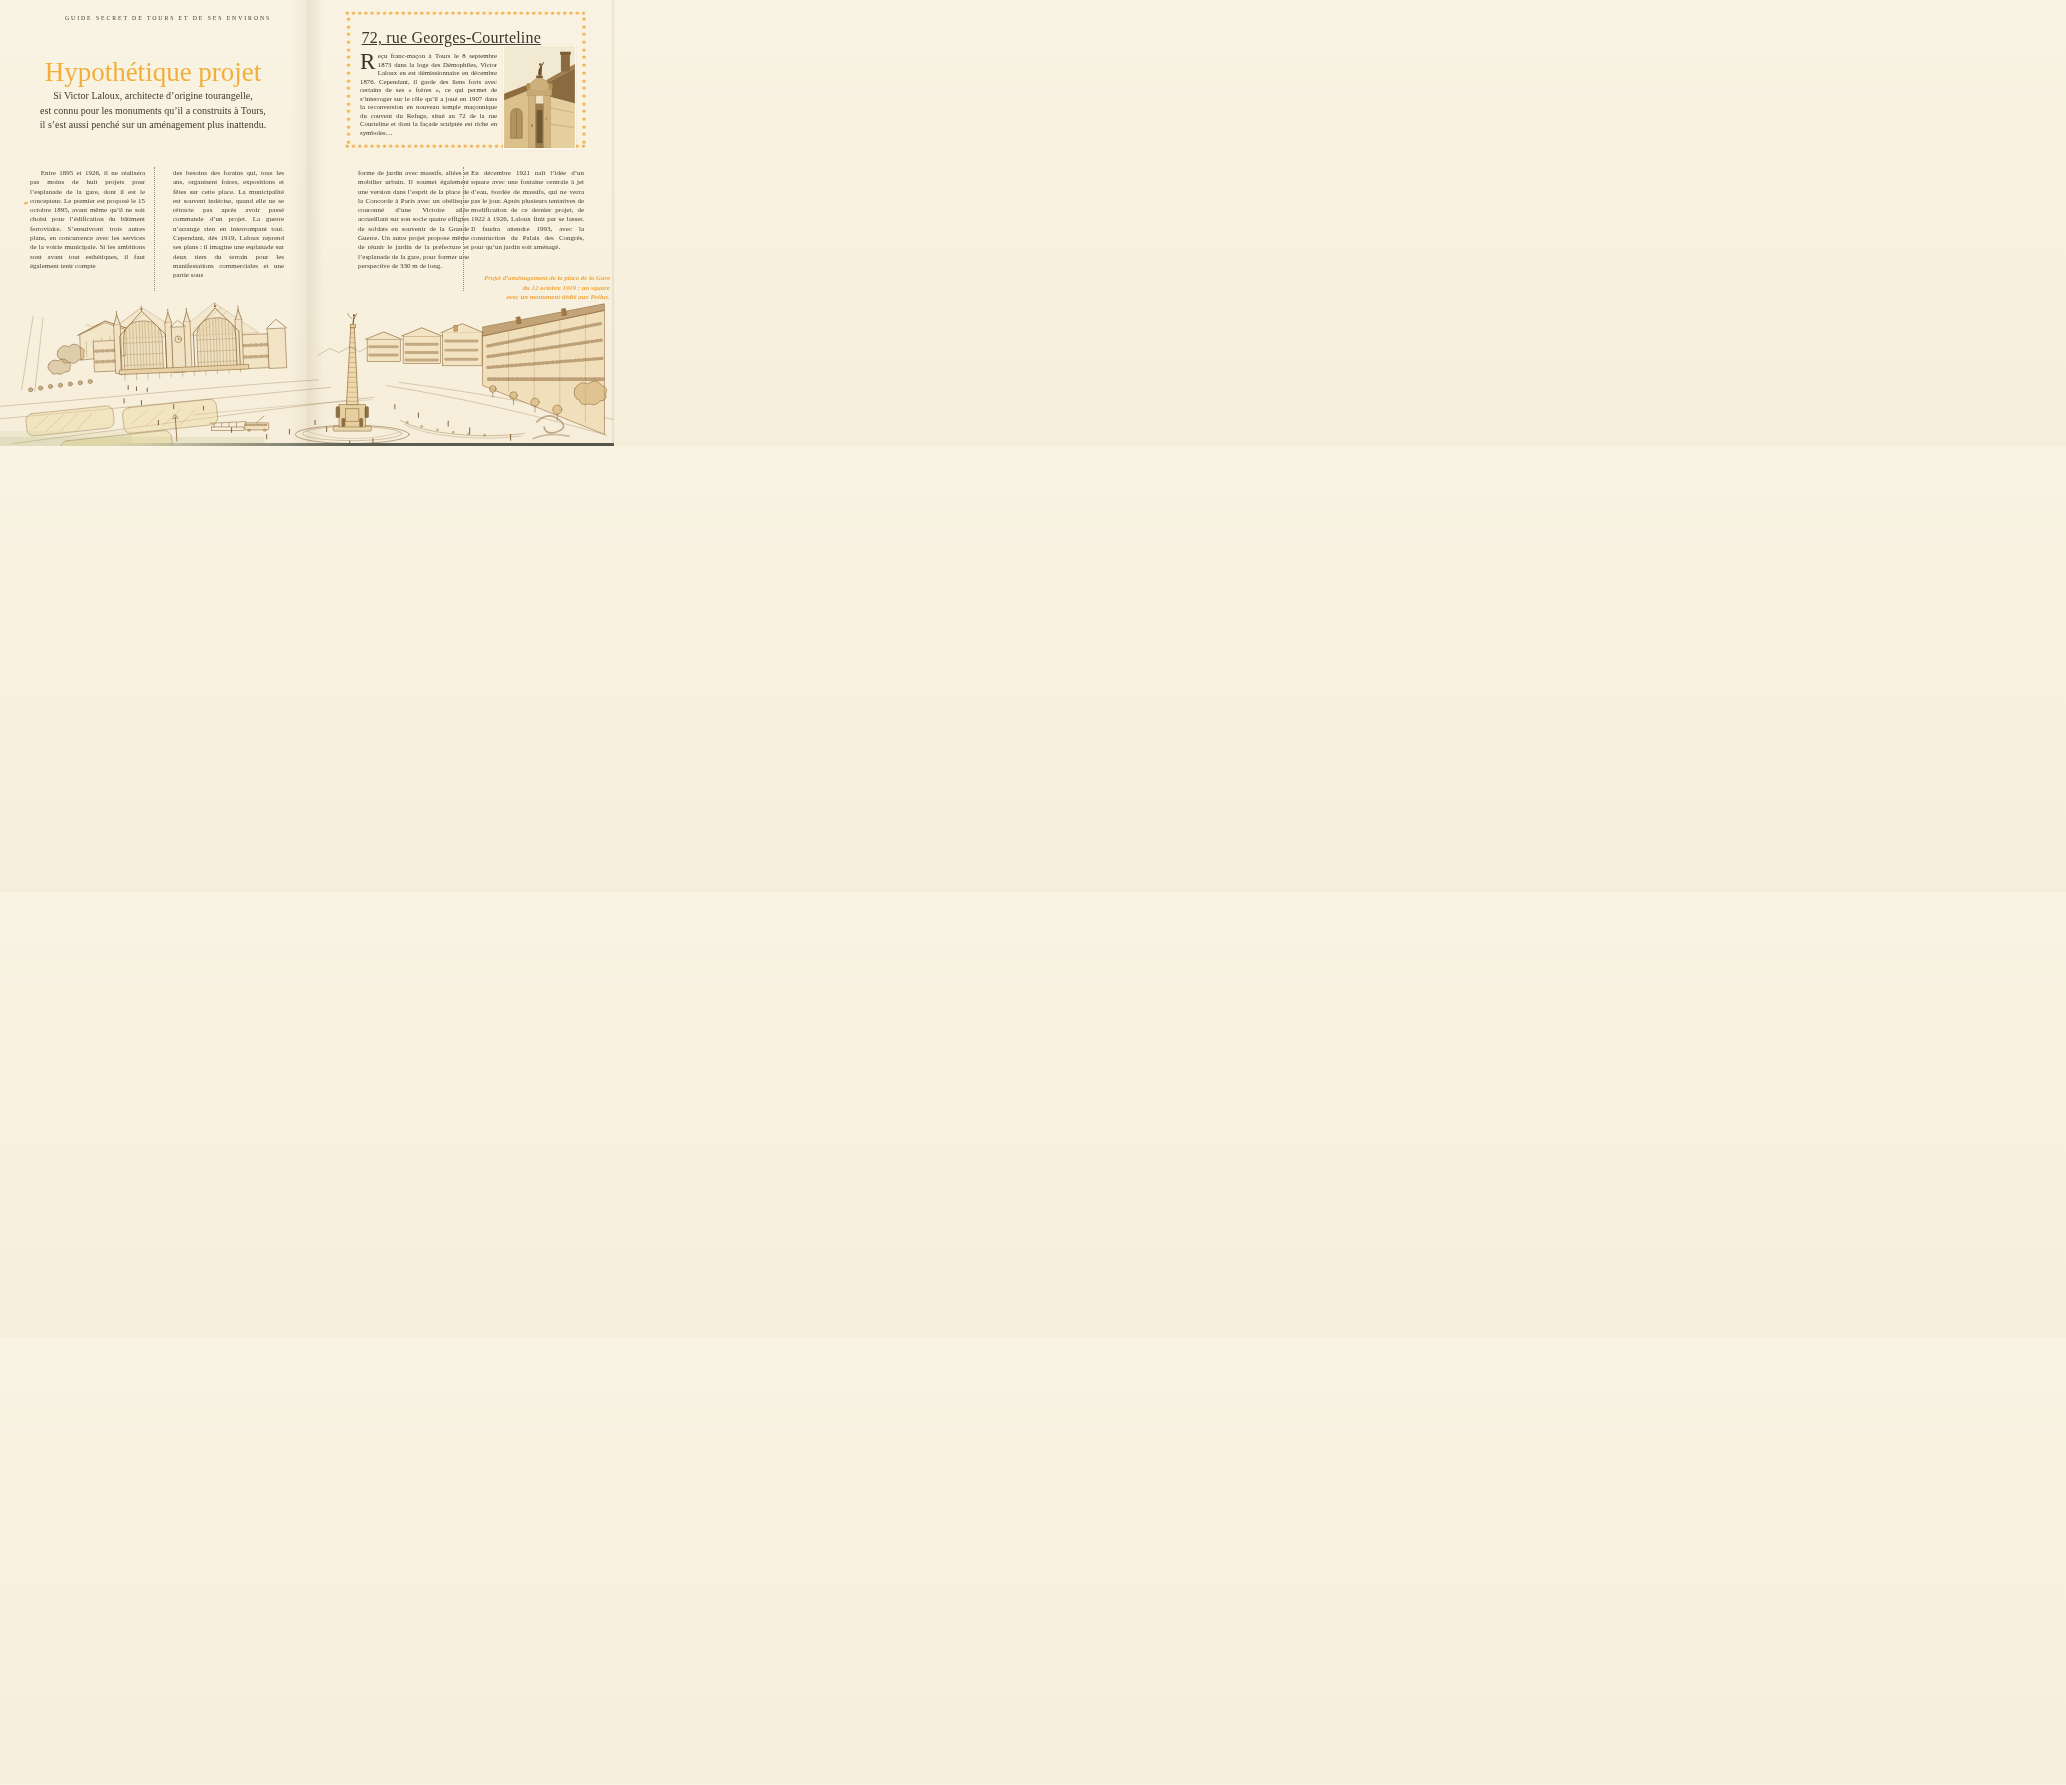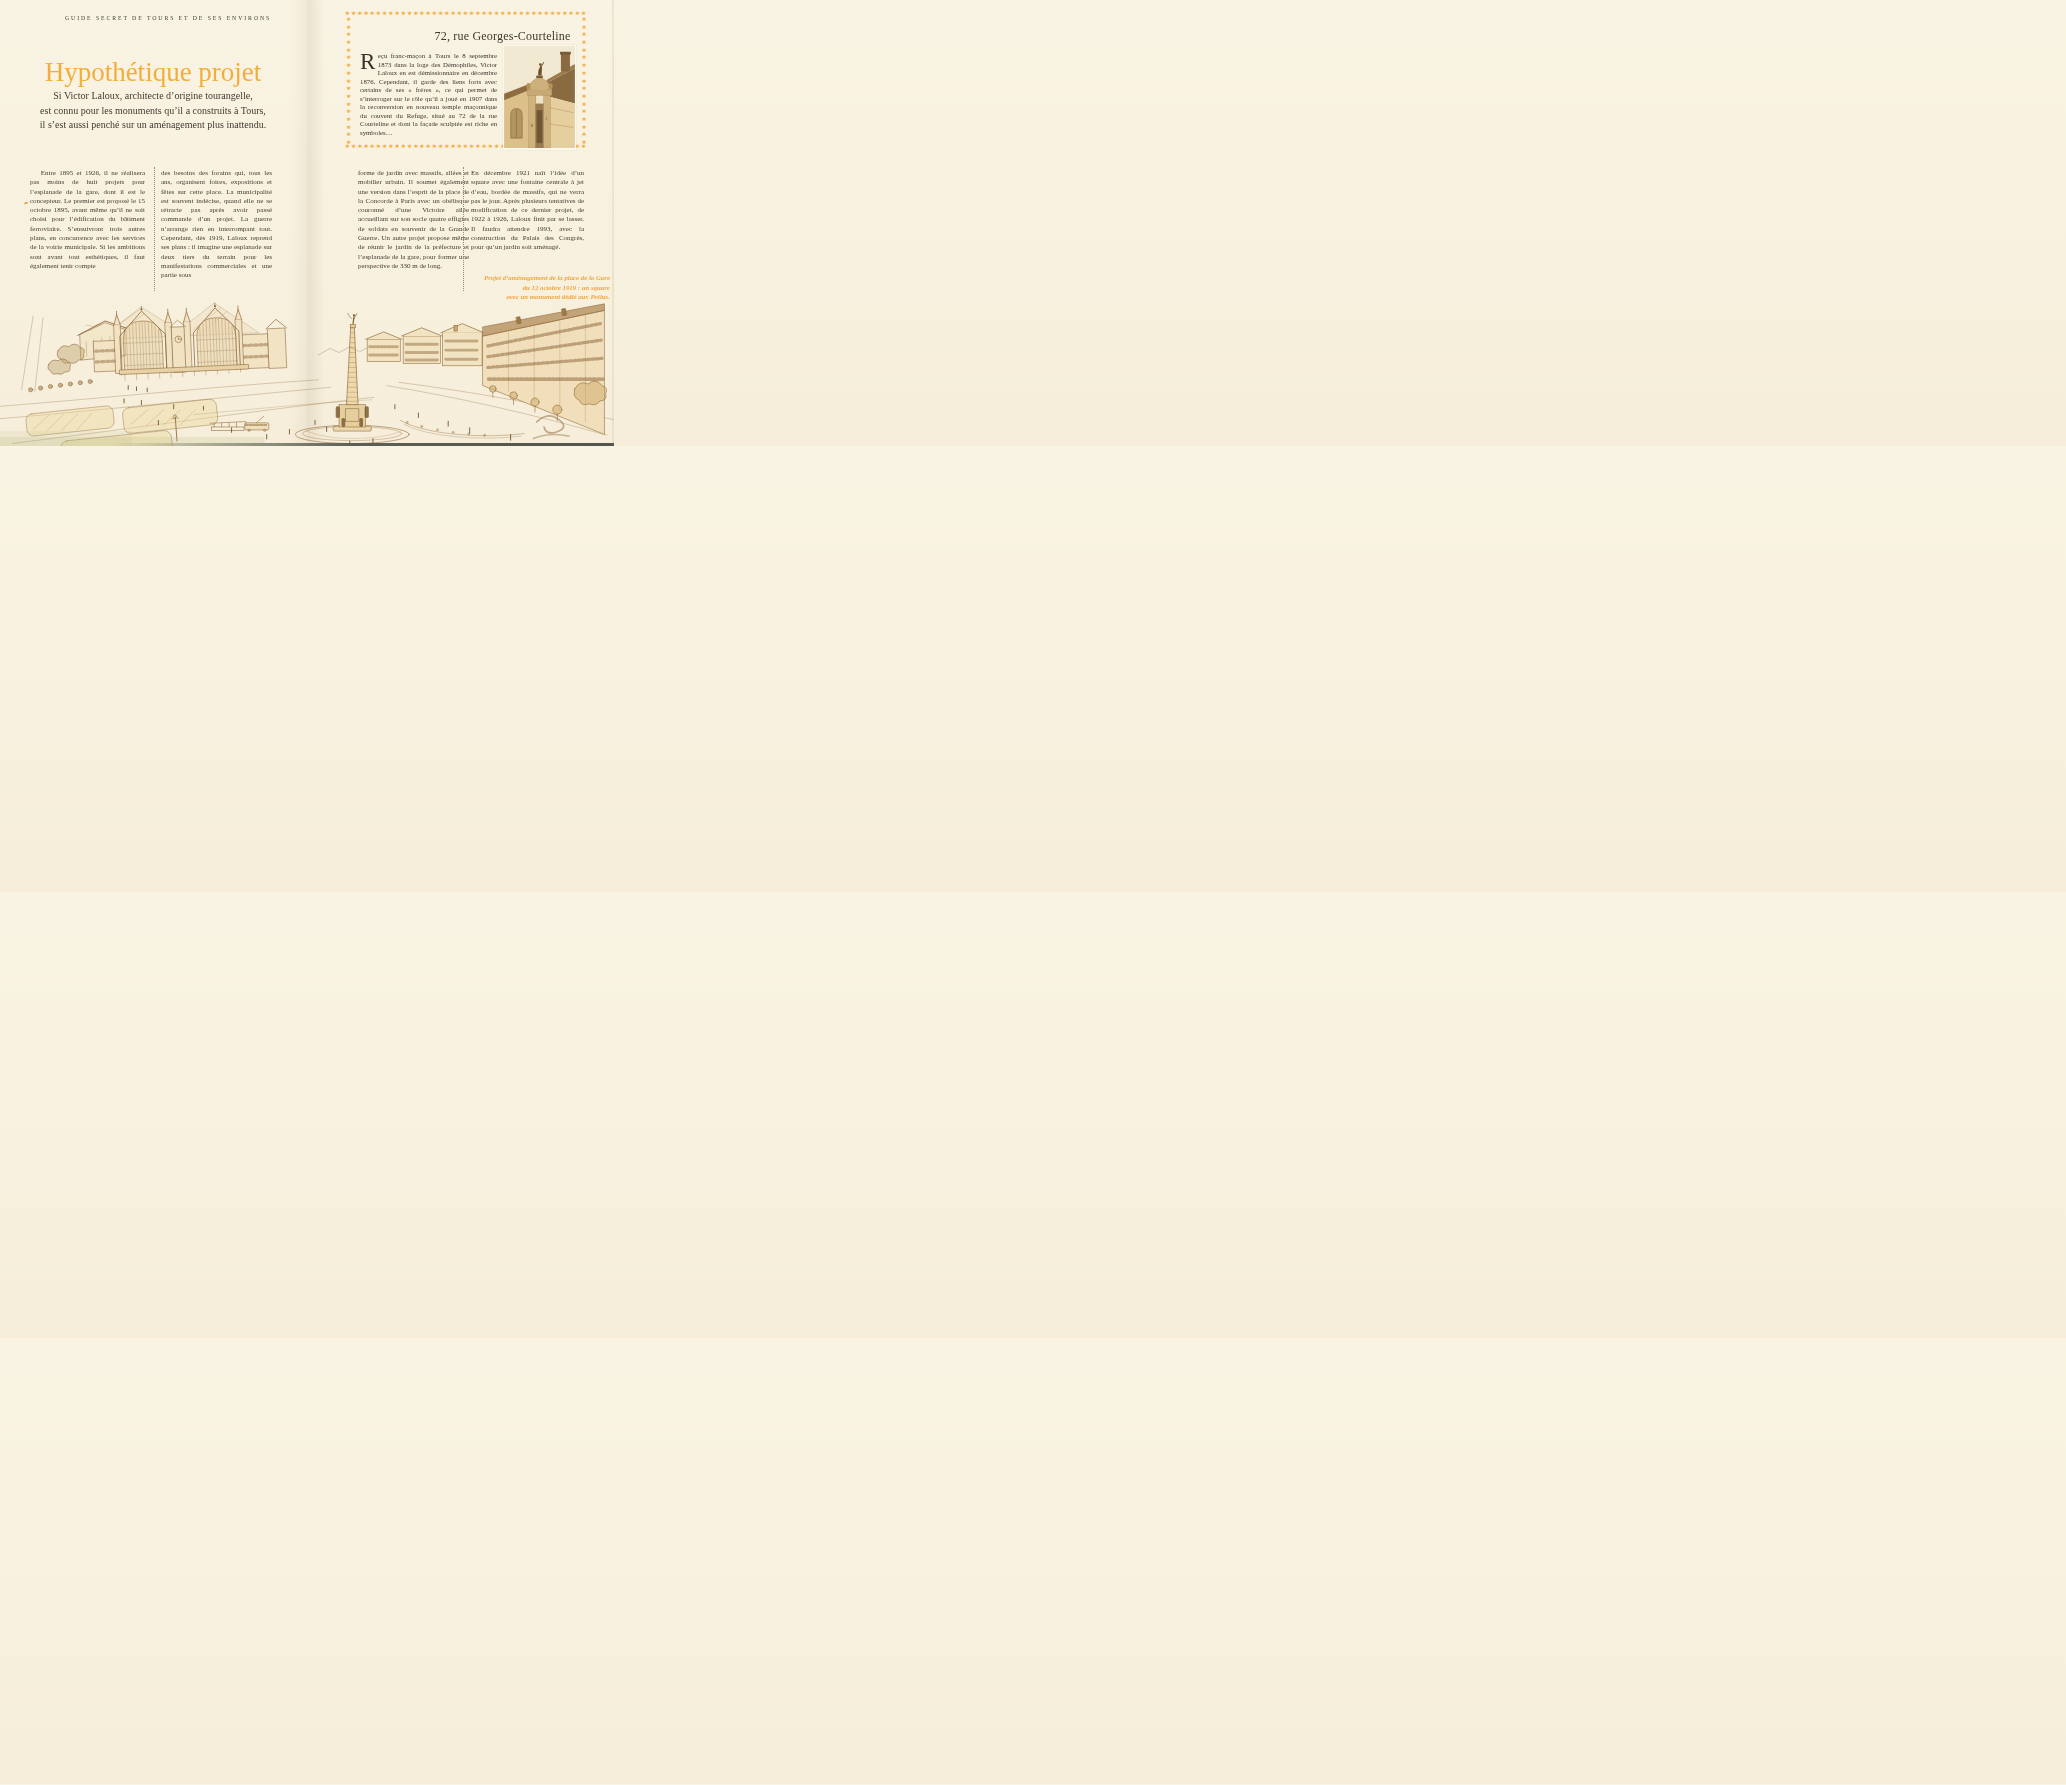--- a/index.html
+++ b/index.html
@@ -20,42 +20,42 @@
   .kicker{position:absolute;left:65px;top:15.3px;font-size:5.8px;letter-spacing:1.9px;color:#47413a;}
   .main-title{position:absolute;left:16.5px;width:273px;top:39px;text-align:center;
     font-size:27px;font-weight:400;color:#f2ae3c;letter-spacing:0px;}
   .intro{position:absolute;left:24px;width:258px;top:89px;text-align:center;
     font-size:10px;line-height:14.5px;white-space:pre-line;color:#423a31;}
 
   .col{position:absolute;top:165px;width:123px;text-align:justify;
     font-size:7px;line-height:9.3px;color:#443c33;}
   .col p{margin:4px;}
   #col-1{left:26px;} #col-1 p{text-indent:10.7px;}
-  #col-2{left:157px;width:119px;}
+  #col-2{left:169px;width:119px;}
   #col-3{left:354px;width:119px;}
   #col-4{left:467px;width:121px;}
   .dotted-divider{position:absolute;top:167px;height:124px;width:0;border-left:0.8px dotted #998b74;}
   #divider-left{left:154px;} #divider-right{left:463px;}
 
   .margin-mark{position:absolute;left:23.6px;top:202px;width:4.1px;height:2.1px;background:#e59a35;
     border-radius:50% 60% 50% 50%;transform:rotate(-18deg);opacity:.85;}
 
   .caption{position:absolute;right:4.1px;width:178px;top:273px;text-align:right;
     font-style:italic;font-weight:bold;font-size:6.8px;line-height:9.5px;
     color:#f2a63d;white-space:pre-line;}
 
   .feature-box{position:absolute;left:345px;top:10.3px;width:242px;height:139px;}
   .orn{position:absolute;color:#f3a93c;font-family:"DejaVu Sans",sans-serif;
     font-size:5.4px;letter-spacing:1.7px;overflow:hidden;white-space:nowrap;user-select:none;}
   .orn-h{left:0;right:0;height:6.6px;line-height:6.6px;}
   .orn-top{top:0;} .orn-bottom{bottom:0;}
   .orn-v{top:5.8px;bottom:5.8px;width:6.6px;writing-mode:vertical-rl;line-height:6.6px;}
   .orn-left{left:0;} .orn-right{right:0;}
-  .box-title{position:absolute;top:19px;left:16.5px;right:16.5px;text-align:right;
-    font-size:12px;color:#3e362e;letter-spacing:0.2px;}
+  .box-title{position:absolute;top:19px;left:16.5px;right:16.5px;text-align:left;
+    font-size:16px;color:#3e362e;letter-spacing:0.2px;text-decoration:underline;}
   .box-content{position:absolute;top:35px;left:15px;right:10.7px;bottom:8.3px;display:flex;gap:5.8px;}
   .box-text{width:145px;text-align:justify;font-size:6.8px;line-height:8.5px;color:#3f372e;}
   .dropcap{float:left;font-size:23px;line-height:18px;padding:0.8px 2.5px 0 0;color:#3a332b;}
   .box-photo{width:74px;background:#fcf8ed;padding:1.2px;height:102px;
     box-shadow:0 0 0 0.4px rgba(200,180,140,.25);}
 
   .illustration{position:absolute;left:0;top:298px;width:614px;height:148px;}
   .scan-strip{position:absolute;left:112px;right:0;bottom:0;height:2.9px;
     background:linear-gradient(90deg, rgba(140,142,120,0), rgba(140,142,120,.5) 14%, #5d5f54 48%, #53544b 100%);}
 </style>

